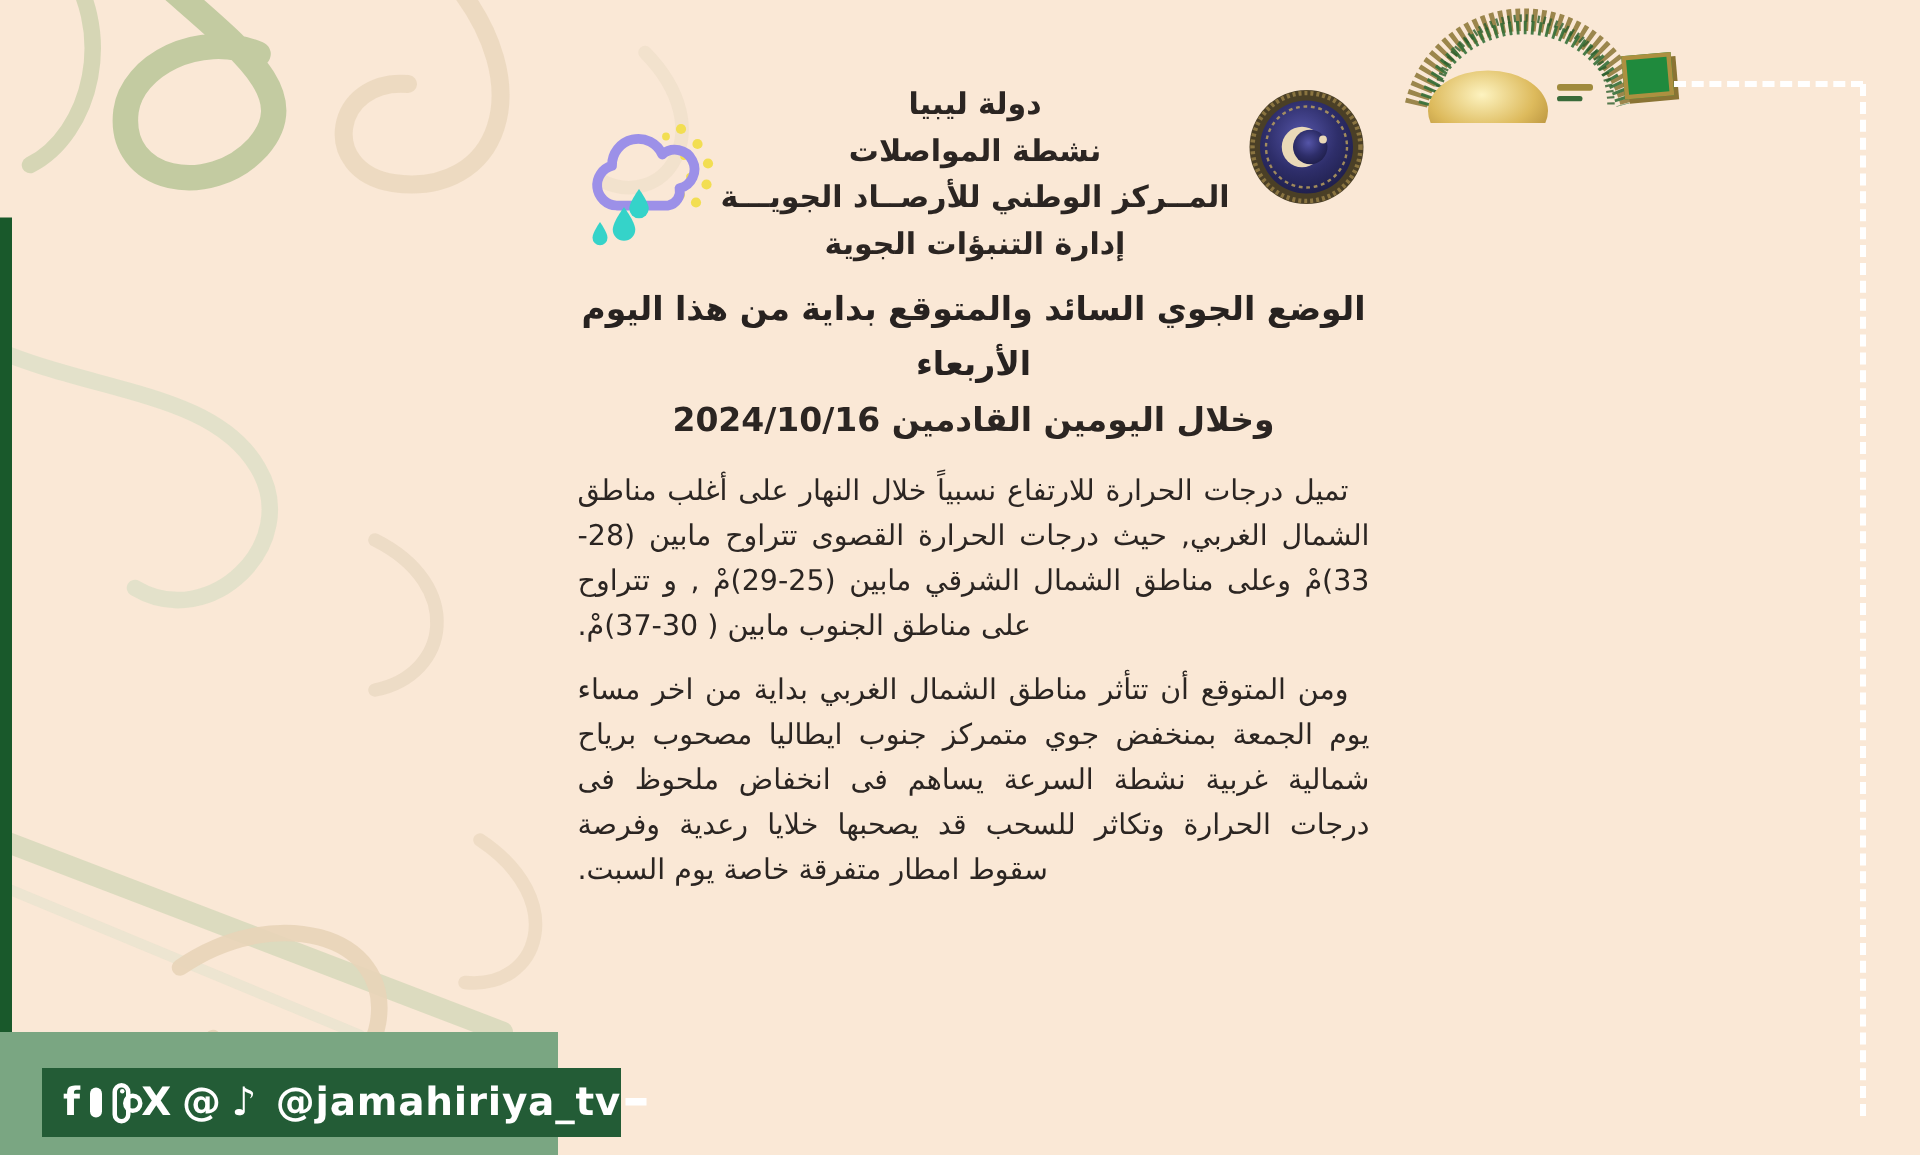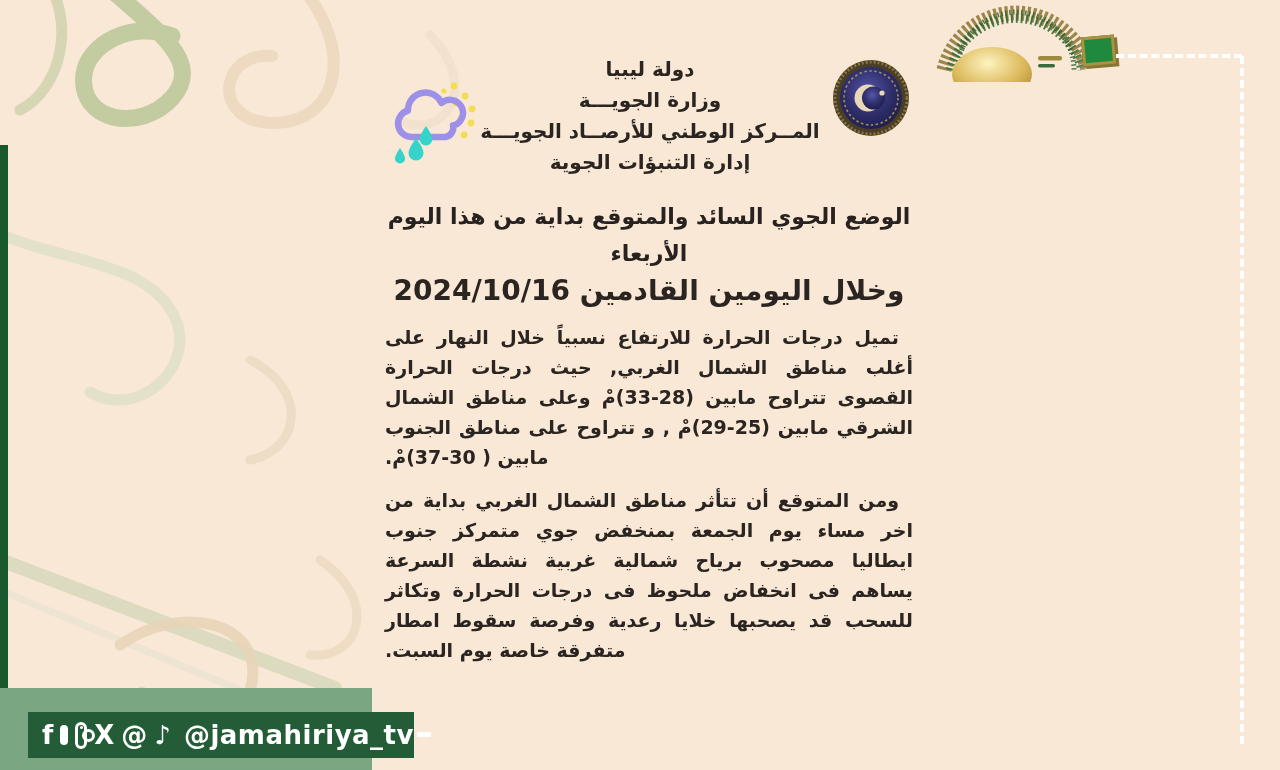--- a/index.html
+++ b/index.html
@@ -18,24 +18,24 @@
   
   .seal{left:831px;top:56px;z-index:3;}
   
   .tvlogo{left:930px;top:4px;z-index:3;}
   .flag{left:1082px;top:36px;width:27px;height:23px;background:#1f8a3d;border:3px solid #ad9040;
         transform:rotate(-5deg);box-shadow:3px 3px 0 #8a7434;z-index:3;}
   
   .dash-h{left:1116px;top:54px;width:126px;height:0;border-top:4px dashed #ffffff;z-index:3;}
   .dash-v{left:1240px;top:56px;width:0;height:688px;border-left:4px dashed #ffffff;z-index:3;}
   
-  .doc{left:385px;top:198px;width:528px;z-index:3;direction:rtl;color:#2b2522;}
+  .doc{left:385px;top:188px;width:528px;z-index:3;direction:rtl;color:#2b2522;}
   .title{font-size:22px;font-weight:700;line-height:37px;text-align:center;color:#272220;}
-  .title-l2{direction:ltr;text-align:center;font-size:28px;font-weight:700;line-height:37px;}
-  .para{margin-top:13px;font-size:19px;font-weight:700;line-height:30px;
+  .title-l2{direction:ltr;text-align:center;font-size:22px;font-weight:700;line-height:37px;}
+  .para{margin-top:13px;font-size:19px;font-weight:400;line-height:30px;
         text-align:justify;text-align-last:left;text-indent:14px;color:#2b2522;}
   
   .social{left:28px;top:712px;width:386px;height:46px;background:#235c36;z-index:4;
           display:flex;align-items:center;gap:7px;padding-left:14px;box-sizing:border-box;
           color:#fff;}
   .soc-glyph{font-weight:800;font-size:26px;line-height:1;}
   .yt{width:28px;height:20px;background:#fff;border-radius:6px;position:relative;}
   .yt::after{content:"";position:absolute;left:10px;top:5px;border-left:9px solid #235c36;
              border-top:5px solid transparent;border-bottom:5px solid transparent;}
   .ig{width:21px;height:21px;border:3px solid #fff;border-radius:7px;position:relative;}
@@ -62,21 +62,21 @@
     <path d="M-20,582 L240,690" stroke="#dfe2cb" stroke-width="7" stroke-linecap="round" opacity="0.5"></path>
     <path d="M120,645 C182,602 262,622 252,682 C242,738 152,742 142,692" stroke="#e8d4b8" stroke-width="11" stroke-linecap="round" opacity="0.9"></path>
     <path d="M320,560 C380,600 360,660 310,655" stroke="#e9d7bd" stroke-width="9" stroke-linecap="round" opacity="0.7"></path>
   </svg>
 
   <div class="abs left-bar"></div>
   <div class="abs sage-panel"></div>
 
   <div class="abs header">
     <div>دولة ليبيا</div>
-    <div>وزارة الجويـــة</div>
+    <div>نشطة المواصلات</div>
     <div>المــركز الوطني للأرصــاد الجويـــة</div>
     <div>إدارة التنبؤات الجوية</div>
   </div>
 
   <svg class="abs weather" width="100" height="95" viewBox="0 0 100 95">
     <g fill="#f2de52">
       <circle cx="68" cy="12" r="3.4"></circle>
         <circle cx="79" cy="22" r="3.4"></circle>
       <circle cx="86" cy="35" r="3.4"></circle>
         <circle cx="85" cy="49" r="3.4"></circle>

